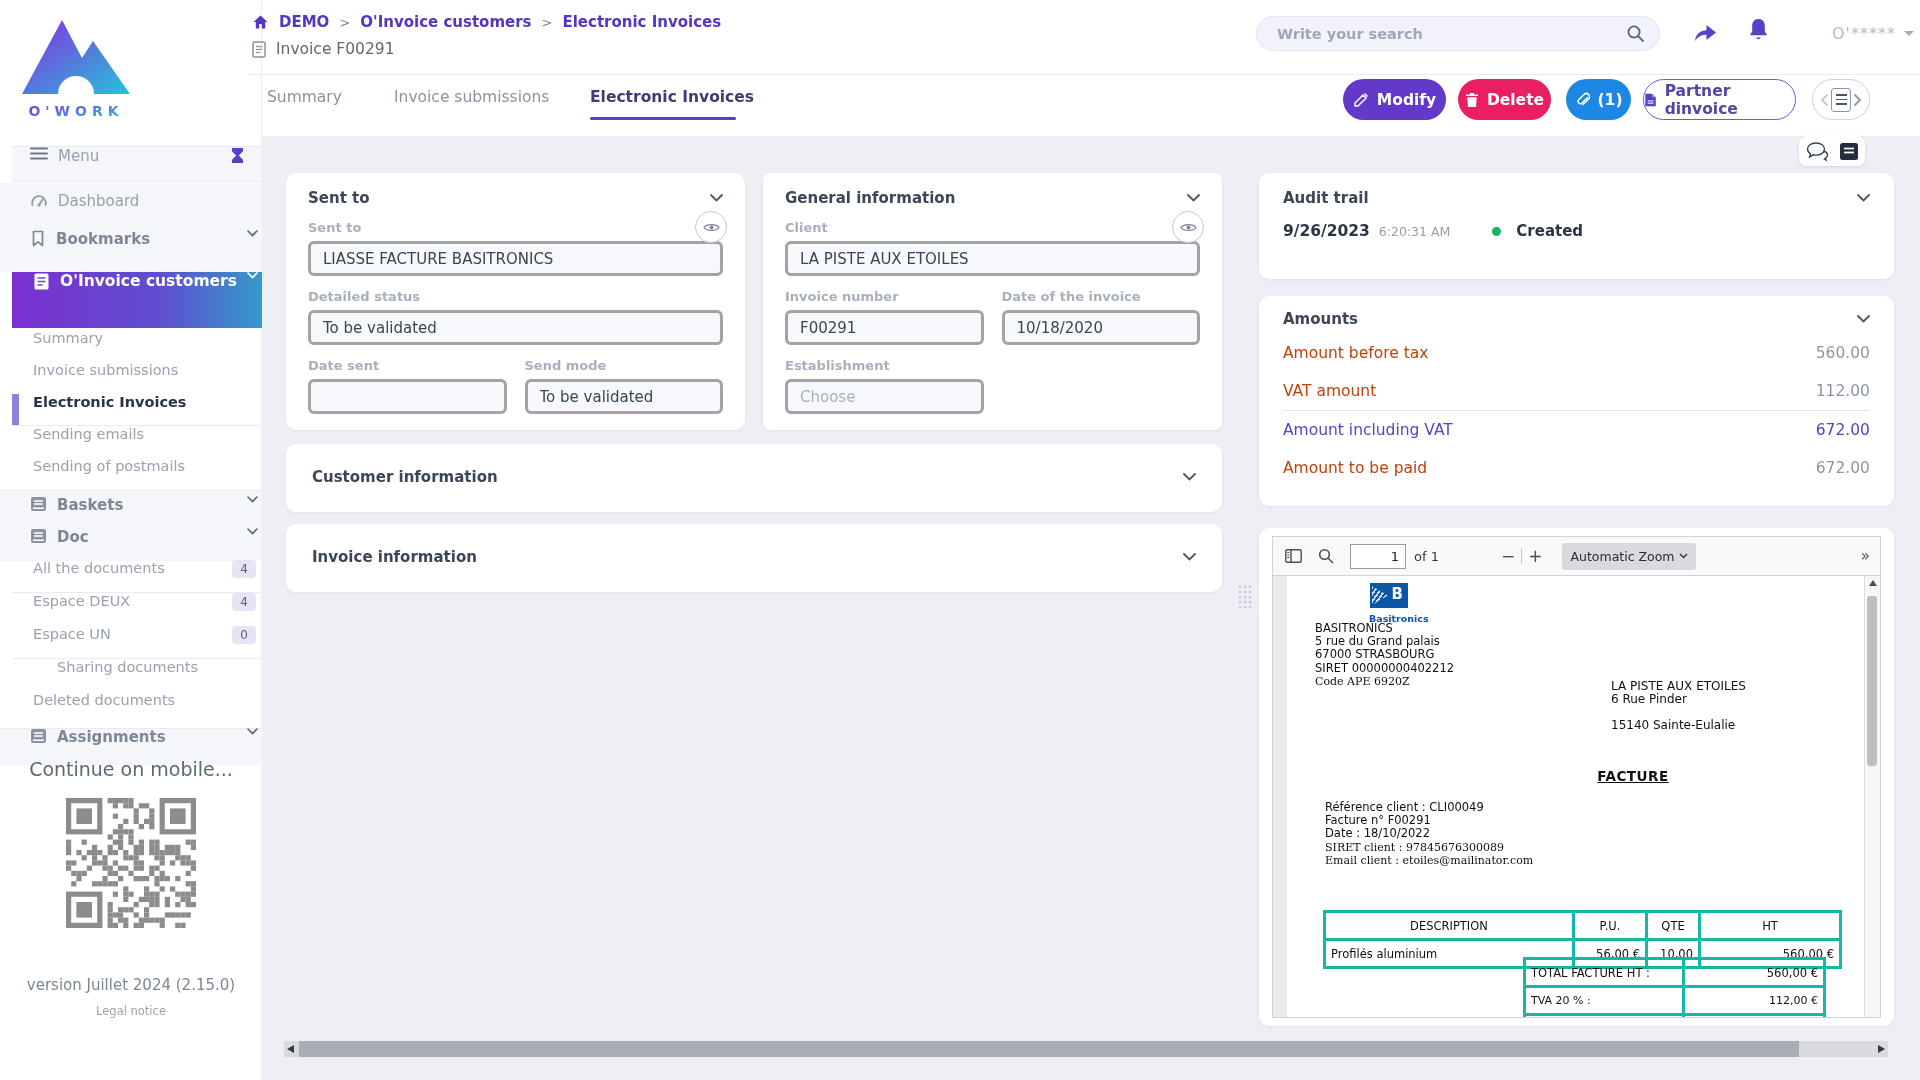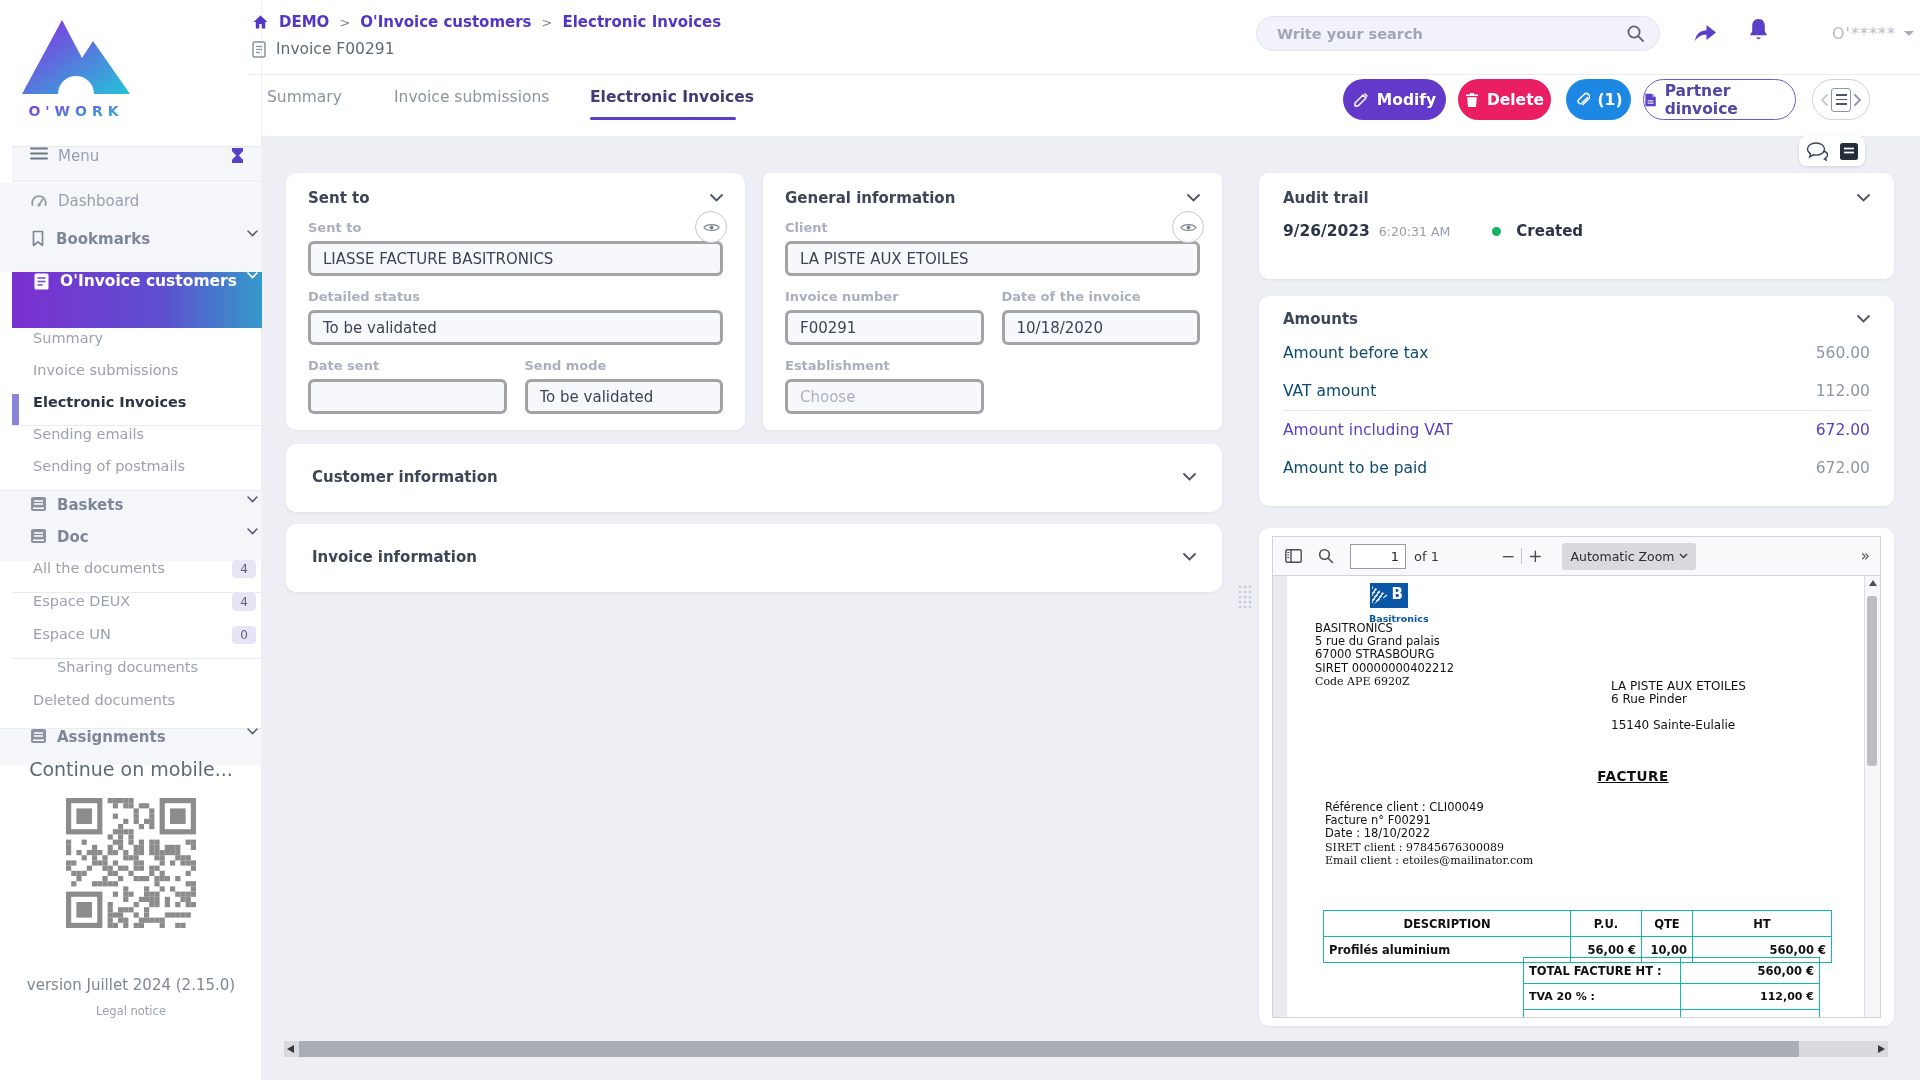--- a/index.html
+++ b/index.html
@@ -56,21 +56,21 @@
   .ctitle{font-size:15px;font-weight:700;color:#3c4656;}
   .chead{display:flex;align-items:center;justify-content:space-between;}
   .flabel{font-size:13px;font-weight:700;color:#a9b0bd;margin:13px 0 6px;}
   .fld{display:block;width:100%;height:35px;background:#f7f8fc;border:3px solid #a3a3a3;border-radius:6px;padding:0 12px;font-size:15px;color:#3a4454;box-sizing:border-box;font-family:inherit;}
   .fld::placeholder{color:#a9b0bd;}
   .tworow{display:flex;gap:18px;}
   .tworow > div{flex:1;}
   .eye-btn{position:absolute;right:18px;top:38px;width:30px;height:30px;border:1.5px solid #c3cad6;border-radius:50%;display:flex;align-items:center;justify-content:center;background:#fff;cursor:pointer;}
 
   .amt-row{display:flex;justify-content:space-between;align-items:center;height:38px;font-size:15.5px;}
-  .amt-row .l{color:#0c4a6e;}
+  .amt-row .l{color:#c2410c;}
   .amt-row .v{color:#8d95a4;}
   .amt-hl .l,.amt-hl .v{color:#5b3fc9;}
   .amt-sep{border-top:1px solid #e1e4ea;}
 
   .audit-entry{display:flex;align-items:center;margin-top:15px;}
   .audit-date{font-size:15.5px;font-weight:700;color:#2b3546;}
   .audit-time{font-size:12.5px;color:#959caa;margin-left:9px;}
   .gdot{width:9px;height:9px;border-radius:50%;background:#17b26a;margin-left:42px;}
   .audit-event{font-size:15px;font-weight:700;color:#2b3546;margin-left:15px;}
 
@@ -81,21 +81,21 @@
   .pdf-page-input{width:56px;height:25px;border:1px solid #9a9aa0;background:#fff;text-align:right;font-size:13px;color:#222;box-sizing:border-box;padding:0 6px;margin:0 8px 0 16px;font-family:inherit;}
   .pdf-zoom{width:118px;height:27px;background:#d9d9de;border-radius:3px;display:flex;align-items:center;justify-content:space-between;padding:0 8px;font-size:12.5px;color:#2b2b30;margin-left:14px;cursor:pointer;}
   .pdf-sign{font-size:17px;color:#4d4d52;cursor:pointer;padding:0 6px;}
   .pdf-content{position:relative;height:442px;background:#ebebee;border:1px solid #d2d2da;border-top:none;box-sizing:border-box;overflow:hidden;}
   .pdf-paper{position:absolute;left:14px;right:15px;top:0;bottom:0;background:#fff;}
   .vscroll{position:absolute;right:0;top:0;bottom:0;width:15px;background:#f7f7f9;border-left:1px solid #ddd;}
   .vthumb{position:absolute;left:2px;top:20px;width:10px;height:170px;background:#bdbdc2;border-radius:3px;}
   .pdftext{position:absolute;color:#101010;line-height:13.2px;font-size:11.5px;}
   .serifline{font-family:"DejaVu Serif","Liberation Serif",serif;}
   .inv-table{border-collapse:collapse;font-size:11.5px;color:#101010;}
-  .inv-table th,.inv-table td{border:1px solid #14b8a6;padding:5px 5px;height:15px;font-weight:700;}
+  .inv-table th,.inv-table td{border:3px solid #14b8a6;padding:5px 5px;height:15px;font-weight:400;}
   .inv-table th{text-align:center;}
   .num{text-align:right;}
   .bold{font-weight:700;}
   .blogo{position:absolute;width:38px;height:25px;background:#0a57a8;}
   .blogo .bl{position:absolute;right:5px;top:2px;color:#fff;font-weight:700;font-size:15px;}
   .blogo .stripes{position:absolute;left:2px;top:3px;width:16px;height:19px;background:repeating-linear-gradient(125deg,#cfd9e6 0 2px,#0a57a8 2px 4px);clip-path:polygon(0 0,100% 50%,0 100%);}
 
   
   .hscroll{position:absolute;left:284px;top:1041px;width:1604px;height:16px;background:#d8dade;}
   .hthumb{position:absolute;left:15px;top:0;width:1500px;height:16px;background:#a9adb4;}

